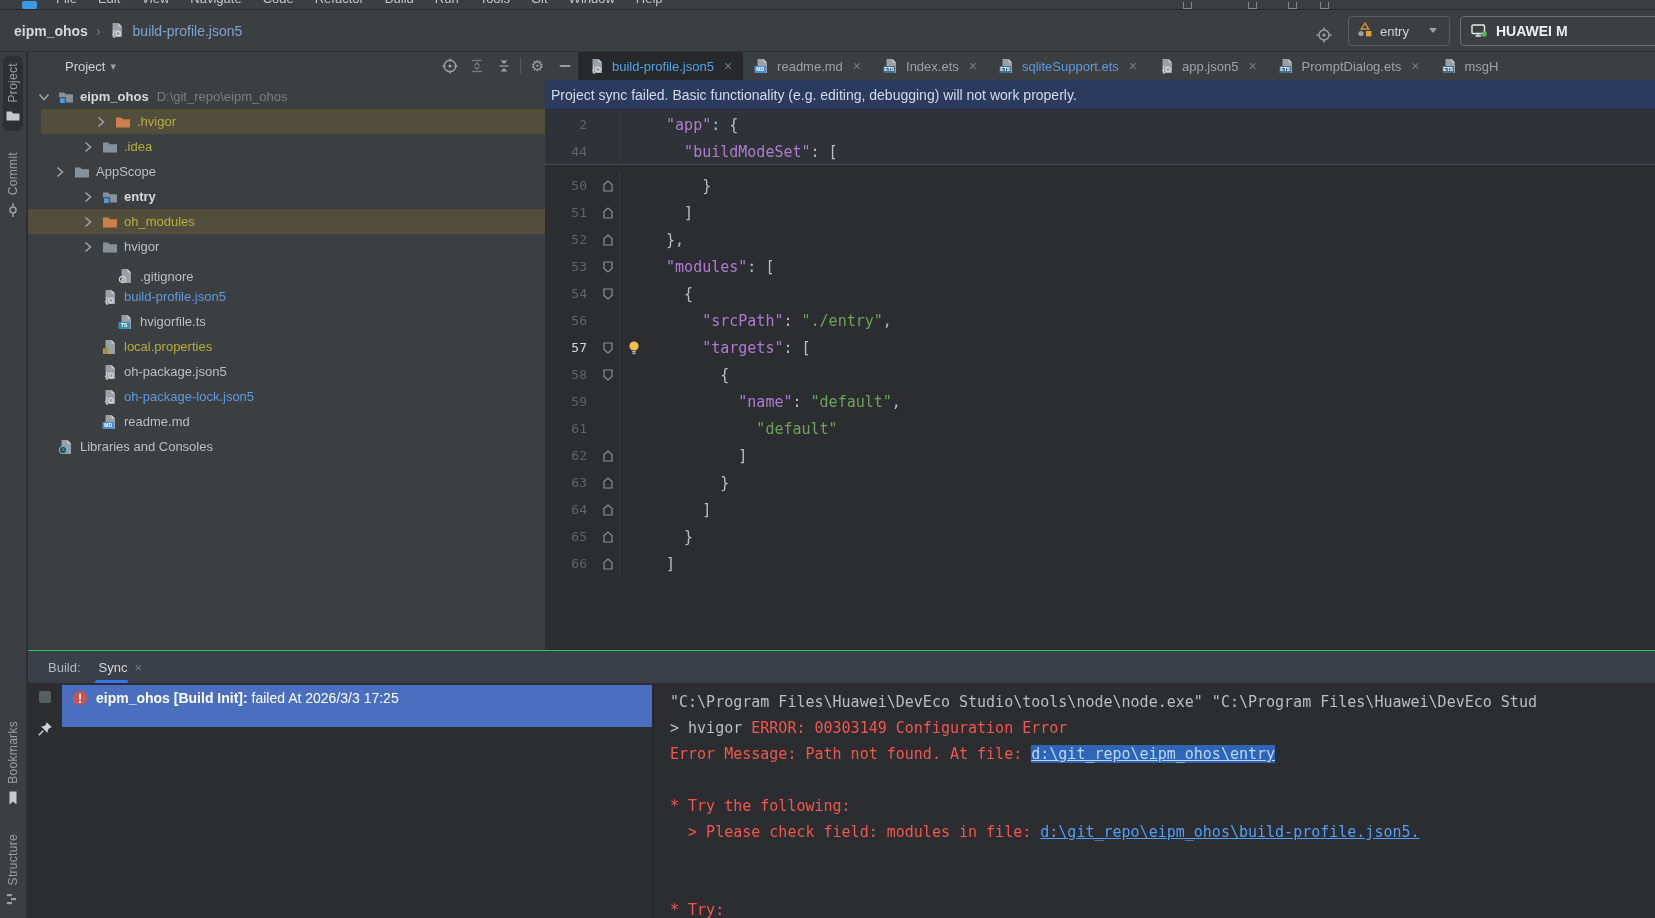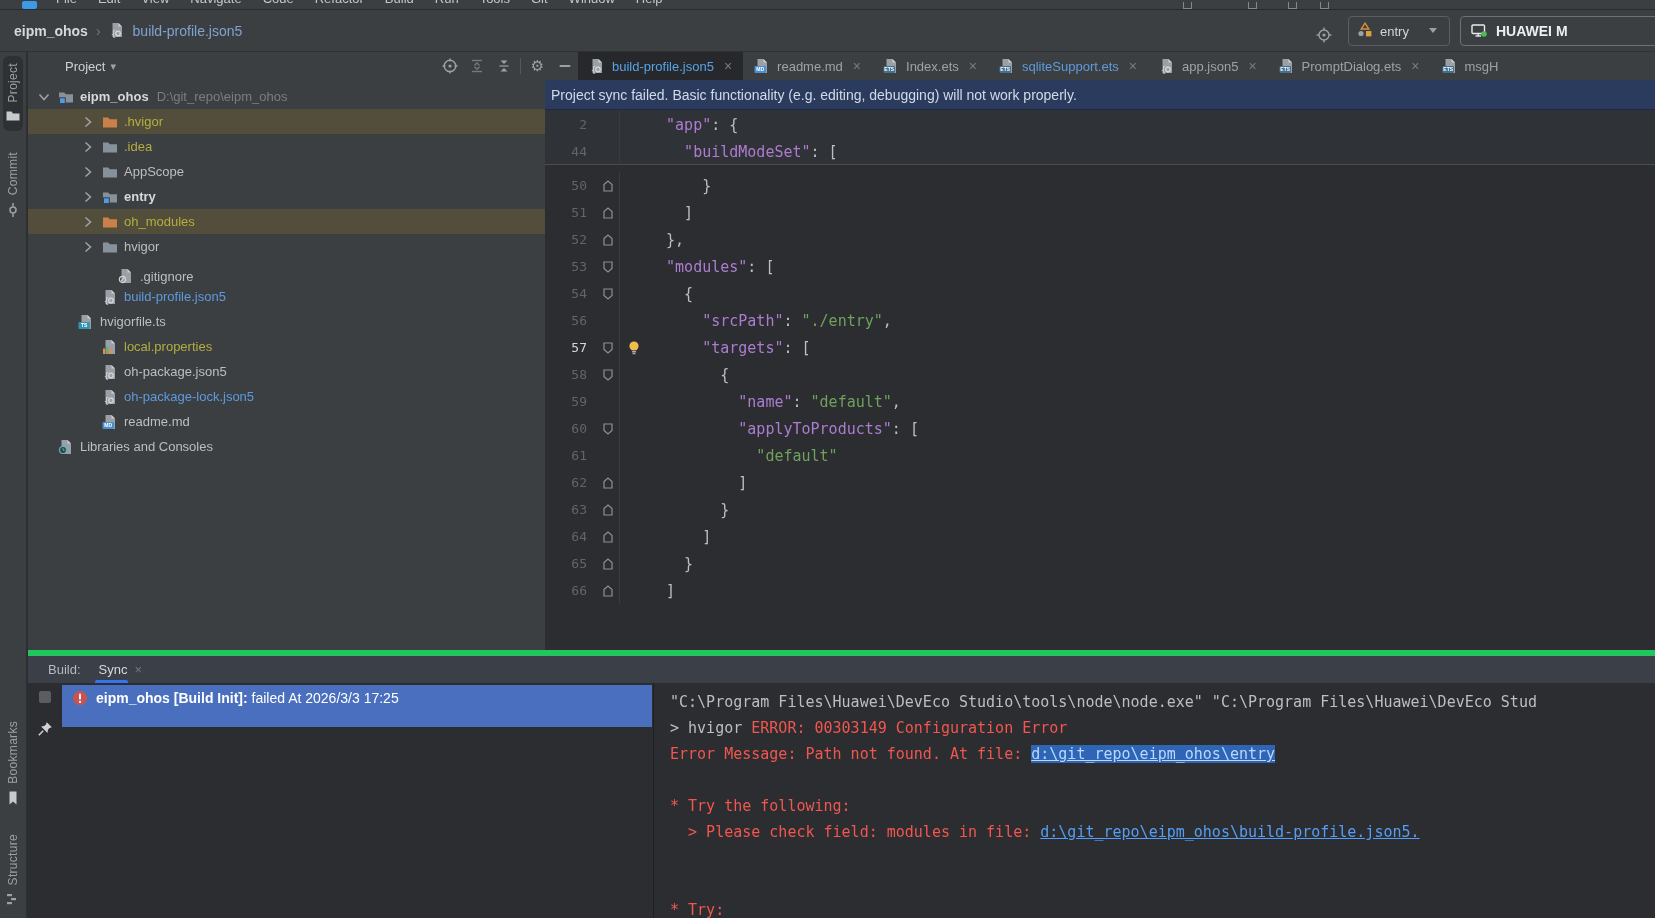--- a/index.html
+++ b/index.html
@@ -52,21 +52,21 @@
   .sticky{position:absolute;left:545px;top:110px;right:0;height:55px;background:#2f3236;border-bottom:1px solid #494c51;padding-top:1px}
   .code{position:absolute;left:545px;top:166px;right:0;height:484px;padding-top:6px}
   .crow{display:flex;align-items:center;height:27px;font-family:"DejaVu Sans Mono",monospace;font-size:15px;white-space:pre}
   .gnum{width:52px;text-align:right;padding-right:10px;color:#61656a;font-size:13px;font-family:"DejaVu Sans Mono",monospace;flex-shrink:0}
   .gfold{width:22px;display:flex;justify-content:center;flex-shrink:0}
   .gsep{width:1px;align-self:stretch;background:#3a3d40;flex-shrink:0}
   .gbulb{width:28px;display:flex;justify-content:center;flex-shrink:0}
   .crow.cur .gnum{color:#d4d6d9}
   .ck{color:var(--key_purple,#ad7cd1)}.cs{color:var(--string_green,#6fa25c)}.cp{color:#bcbec4}
   
-  .build-head{position:absolute;left:28px;top:650px;right:0;height:33px;background:#3a3f48;border-top:6px solid #22c55e;display:flex;align-items:center;padding-left:20px;font-size:13px}
+  .build-head{position:absolute;left:28px;top:650px;right:0;height:33px;background:#3a3f48;border-top:1px solid #22c55e;display:flex;align-items:center;padding-left:20px;font-size:13px}
   .bh-label{color:#b6b9bd;margin-right:18px}
   .bh-tab{position:relative;height:100%;display:flex;align-items:center;color:#d6d8da}
   .bh-underline{position:absolute;left:-4px;right:14px;bottom:0;height:3px;background:var(--accent,#3574f0);border-radius:2px 2px 0 0}
   .bh-x{color:#75797e;margin-left:7px}
   .build-body{position:absolute;left:28px;top:683px;right:0;bottom:0;background:#2b2d30}
   .btools{position:absolute;left:0;top:6px;width:34px;display:flex;flex-direction:column;align-items:center;gap:12px}
   .brow{position:absolute;left:34px;top:2px;width:590px;height:42px;background:var(--selection_blue,#4a6fbe);display:flex;align-items:flex-start;gap:8px;padding:5px 0 0 10px;font-size:14px;color:#fff;white-space:nowrap;overflow:hidden}
   .brow b{font-weight:bold}
   .bdivider{position:absolute;left:625px;top:0;bottom:0;width:1px;background:#1e2023}
   .console{position:absolute;left:626px;right:0;top:0;bottom:0;overflow:hidden;padding:6px 0 0 16px;font-family:"DejaVu Sans Mono",monospace;font-size:15px}
@@ -264,94 +264,94 @@
         </span>
         <span class="icn">
           <svg width="16" height="16" viewBox="0 0 16 16">
             <path d="M1 3.5h5.2l1.6 1.8H15v8.2H1z" fill="#87919b"></path>
             <rect x="1.5" y="8.8" width="5.8" height="5.8" fill="#4b9de8" stroke="#3c3f41"></rect>
           </svg>
         </span>
         <span class="t-norm t-bold">eipm_ohos</span>
         <span class="t-sub">D:\git_repo\eipm_ohos</span>
       </div>
+      <div class="trow hl" style="padding-left: 52px; margin-left: 13px;">
+        <span class="chev">
+          <span class="icn">
+            <svg width="16" height="16" viewBox="0 0 16 16">
+              <polyline points="5.5,3.5 10.5,8 5.5,12.5" fill="none" stroke="#9da0a6" stroke-width="1.6"></polyline>
+            </svg>
+          </span>
+        </span>
+        <span class="icn">
+          <svg width="16" height="16" viewBox="0 0 16 16">
+            <path d="M1 3.5h5.2l1.6 1.8H15v8.2H1z" fill="#c9804a"></path>
+          </svg>
+        </span>
+        <span class="t-excl">.hvigor</span>
+      </div>
+      <div class="trow" style="padding-left: 52px;">
+        <span class="chev">
+          <span class="icn">
+            <svg width="16" height="16" viewBox="0 0 16 16">
+              <polyline points="5.5,3.5 10.5,8 5.5,12.5" fill="none" stroke="#9da0a6" stroke-width="1.6"></polyline>
+            </svg>
+          </span>
+        </span>
+        <span class="icn">
+          <svg width="16" height="16" viewBox="0 0 16 16">
+            <path d="M1 3.5h5.2l1.6 1.8H15v8.2H1z" fill="#87919b"></path>
+          </svg>
+        </span>
+        <span class="t-excl">.idea</span>
+      </div>
+      <div class="trow" style="padding-left: 24px;">
+        <span class="chev">
+          <span class="icn">
+            <svg width="16" height="16" viewBox="0 0 16 16">
+              <polyline points="5.5,3.5 10.5,8 5.5,12.5" fill="none" stroke="#9da0a6" stroke-width="1.6"></polyline>
+            </svg>
+          </span>
+        </span>
+        <span class="icn">
+          <svg width="16" height="16" viewBox="0 0 16 16">
+            <path d="M1 3.5h5.2l1.6 1.8H15v8.2H1z" fill="#87919b"></path>
+          </svg>
+        </span>
+        <span class="t-norm">AppScope</span>
+      </div>
+      <div class="trow" style="padding-left: 52px;">
+        <span class="chev">
+          <span class="icn">
+            <svg width="16" height="16" viewBox="0 0 16 16">
+              <polyline points="5.5,3.5 10.5,8 5.5,12.5" fill="none" stroke="#9da0a6" stroke-width="1.6"></polyline>
+            </svg>
+          </span>
+        </span>
+        <span class="icn">
+          <svg width="16" height="16" viewBox="0 0 16 16">
+            <path d="M1 3.5h5.2l1.6 1.8H15v8.2H1z" fill="#87919b"></path>
+            <rect x="1.5" y="8.8" width="5.8" height="5.8" fill="#4b9de8" stroke="#3c3f41"></rect>
+          </svg>
+        </span>
+        <span class="t-norm t-bold">entry</span>
+      </div>
       <div class="trow hl" style="padding-left: 52px;">
         <span class="chev">
           <span class="icn">
             <svg width="16" height="16" viewBox="0 0 16 16">
               <polyline points="5.5,3.5 10.5,8 5.5,12.5" fill="none" stroke="#9da0a6" stroke-width="1.6"></polyline>
             </svg>
           </span>
         </span>
         <span class="icn">
           <svg width="16" height="16" viewBox="0 0 16 16">
             <path d="M1 3.5h5.2l1.6 1.8H15v8.2H1z" fill="#c9804a"></path>
           </svg>
         </span>
-        <span class="t-excl">.hvigor</span>
-      </div>
-      <div class="trow" style="padding-left: 52px;">
-        <span class="chev">
-          <span class="icn">
-            <svg width="16" height="16" viewBox="0 0 16 16">
-              <polyline points="5.5,3.5 10.5,8 5.5,12.5" fill="none" stroke="#9da0a6" stroke-width="1.6"></polyline>
-            </svg>
-          </span>
-        </span>
-        <span class="icn">
-          <svg width="16" height="16" viewBox="0 0 16 16">
-            <path d="M1 3.5h5.2l1.6 1.8H15v8.2H1z" fill="#87919b"></path>
-          </svg>
-        </span>
-        <span class="t-excl">.idea</span>
-      </div>
-      <div class="trow" style="padding-left: 52px;">
-        <span class="chev">
-          <span class="icn">
-            <svg width="16" height="16" viewBox="0 0 16 16">
-              <polyline points="5.5,3.5 10.5,8 5.5,12.5" fill="none" stroke="#9da0a6" stroke-width="1.6"></polyline>
-            </svg>
-          </span>
-        </span>
-        <span class="icn">
-          <svg width="16" height="16" viewBox="0 0 16 16">
-            <path d="M1 3.5h5.2l1.6 1.8H15v8.2H1z" fill="#87919b"></path>
-          </svg>
-        </span>
-        <span class="t-norm">AppScope</span>
-      </div>
-      <div class="trow" style="padding-left: 52px;">
-        <span class="chev">
-          <span class="icn">
-            <svg width="16" height="16" viewBox="0 0 16 16">
-              <polyline points="5.5,3.5 10.5,8 5.5,12.5" fill="none" stroke="#9da0a6" stroke-width="1.6"></polyline>
-            </svg>
-          </span>
-        </span>
-        <span class="icn">
-          <svg width="16" height="16" viewBox="0 0 16 16">
-            <path d="M1 3.5h5.2l1.6 1.8H15v8.2H1z" fill="#87919b"></path>
-            <rect x="1.5" y="8.8" width="5.8" height="5.8" fill="#4b9de8" stroke="#3c3f41"></rect>
-          </svg>
-        </span>
-        <span class="t-norm t-bold">entry</span>
-      </div>
-      <div class="trow hl" style="padding-left: 52px;">
-        <span class="chev">
-          <span class="icn">
-            <svg width="16" height="16" viewBox="0 0 16 16">
-              <polyline points="5.5,3.5 10.5,8 5.5,12.5" fill="none" stroke="#9da0a6" stroke-width="1.6"></polyline>
-            </svg>
-          </span>
-        </span>
-        <span class="icn">
-          <svg width="16" height="16" viewBox="0 0 16 16">
-            <path d="M1 3.5h5.2l1.6 1.8H15v8.2H1z" fill="#c9804a"></path>
-          </svg>
-        </span>
         <span class="t-excl">oh_modules</span>
       </div>
       <div class="trow" style="padding-left: 52px;">
         <span class="chev">
           <span class="icn">
             <svg width="16" height="16" viewBox="0 0 16 16">
               <polyline points="5.5,3.5 10.5,8 5.5,12.5" fill="none" stroke="#9da0a6" stroke-width="1.6"></polyline>
             </svg>
           </span>
         </span>
@@ -379,21 +379,21 @@
         <span class="icn">
           <svg width="16" height="16" viewBox="0 0 16 16">
             <path d="M3.5 1h6L13 4.5V15H3.5z" fill="#9aa0a6"></path>
             <path d="M9.5 1L13 4.5H9.5z" fill="#c9cdd2"></path>
             <text x="1.8" y="14.5" font-size="9" fill="#d6dade" font-family="DejaVu Sans Mono,monospace">{</text>
             <circle cx="9" cy="11.5" r="2.3" fill="none" stroke="#d6dade" stroke-width="1.2"></circle>
           </svg>
         </span>
         <span class="t-mod">build-profile.json5</span>
       </div>
-      <div class="trow" style="padding-left: 28px;">
+      <div class="trow" style="padding-left: 36px; margin-left: 32px;">
         <span class="chev"></span>
         <span class="icn">
           <svg width="16" height="16" viewBox="0 0 16 16">
             <path d="M3.5 1h6L13 4.5V15H3.5z" fill="#9aa0a6"></path>
             <path d="M9.5 1L13 4.5H9.5z" fill="#c9cdd2"></path>
             <rect x="0.5" y="8" width="11.5" height="7" rx="1" fill="#3794b0"></rect>
             <text x="6.2" y="13.4" font-size="5" text-anchor="middle" fill="#fff" font-family="Liberation Sans,sans-serif" font-weight="bold">TS</text>
           </svg>
         </span>
         <span class="t-norm">hvigorfile.ts</span>
@@ -575,23 +575,20 @@
               <path d="M4 9.5L8 13l4-3.5V3H4z" fill="none" stroke="#8b9096" stroke-width="1.2"></path>
             </svg></span></span><span class="gsep"></span><span class="gbulb"><span class="icn"><svg width="16" height="16" viewBox="0 0 16 16">
               <circle cx="8" cy="6" r="4.6" fill="#f2bd4c"></circle>
               <rect x="5.8" y="10.9" width="4.4" height="1.5" rx="0.7" fill="#a9adb2"></rect>
               <rect x="6.4" y="13" width="3.2" height="1.3" rx="0.6" fill="#a9adb2"></rect>
             </svg></span></span><span class="ctext"><span class="ck">      "targets"</span><span class="cp">: [</span></span></div>
       <div class="crow"><span class="gnum">58</span><span class="gfold"><span class="icn"><svg width="16" height="16" viewBox="0 0 16 16">
               <path d="M4 9.5L8 13l4-3.5V3H4z" fill="none" stroke="#8b9096" stroke-width="1.2"></path>
             </svg></span></span><span class="gsep"></span><span class="gbulb"></span><span class="ctext"><span class="cp">        {</span></span></div>
       <div class="crow"><span class="gnum">59</span><span class="gfold"></span><span class="gsep"></span><span class="gbulb"></span><span class="ctext"><span class="ck">          "name"</span><span class="cp">: </span><span class="cs">"default"</span><span class="cp">,</span></span></div>
-      <div class="crow"><span class="gnum">60</span><span class="gfold"><span class="icn"><svg width="16" height="16" viewBox="0 0 16 16">
-              <path d="M4 9.5L8 13l4-3.5V3H4z" fill="none" stroke="#8b9096" stroke-width="1.2"></path>
-            </svg></span></span><span class="gsep"></span><span class="gbulb"></span><span class="ctext"><span class="ck">          "applyToProducts"</span><span class="cp">: [</span></span></div>
       <div class="crow"><span class="gnum">61</span><span class="gfold"></span><span class="gsep"></span><span class="gbulb"></span><span class="ctext"><span class="cs">            "default"</span></span></div>
       <div class="crow"><span class="gnum">62</span><span class="gfold"><span class="icn"><svg width="16" height="16" viewBox="0 0 16 16">
               <path d="M4 6.5L8 3l4 3.5V13H4z" fill="none" stroke="#8b9096" stroke-width="1.2"></path>
             </svg></span></span><span class="gsep"></span><span class="gbulb"></span><span class="ctext"><span class="cp">          ]</span></span></div>
       <div class="crow"><span class="gnum">63</span><span class="gfold"><span class="icn"><svg width="16" height="16" viewBox="0 0 16 16">
               <path d="M4 6.5L8 3l4 3.5V13H4z" fill="none" stroke="#8b9096" stroke-width="1.2"></path>
             </svg></span></span><span class="gsep"></span><span class="gbulb"></span><span class="ctext"><span class="cp">        }</span></span></div>
       <div class="crow"><span class="gnum">64</span><span class="gfold"><span class="icn"><svg width="16" height="16" viewBox="0 0 16 16">
               <path d="M4 6.5L8 3l4 3.5V13H4z" fill="none" stroke="#8b9096" stroke-width="1.2"></path>
             </svg></span></span><span class="gsep"></span><span class="gbulb"></span><span class="ctext"><span class="cp">      ]</span></span></div>

